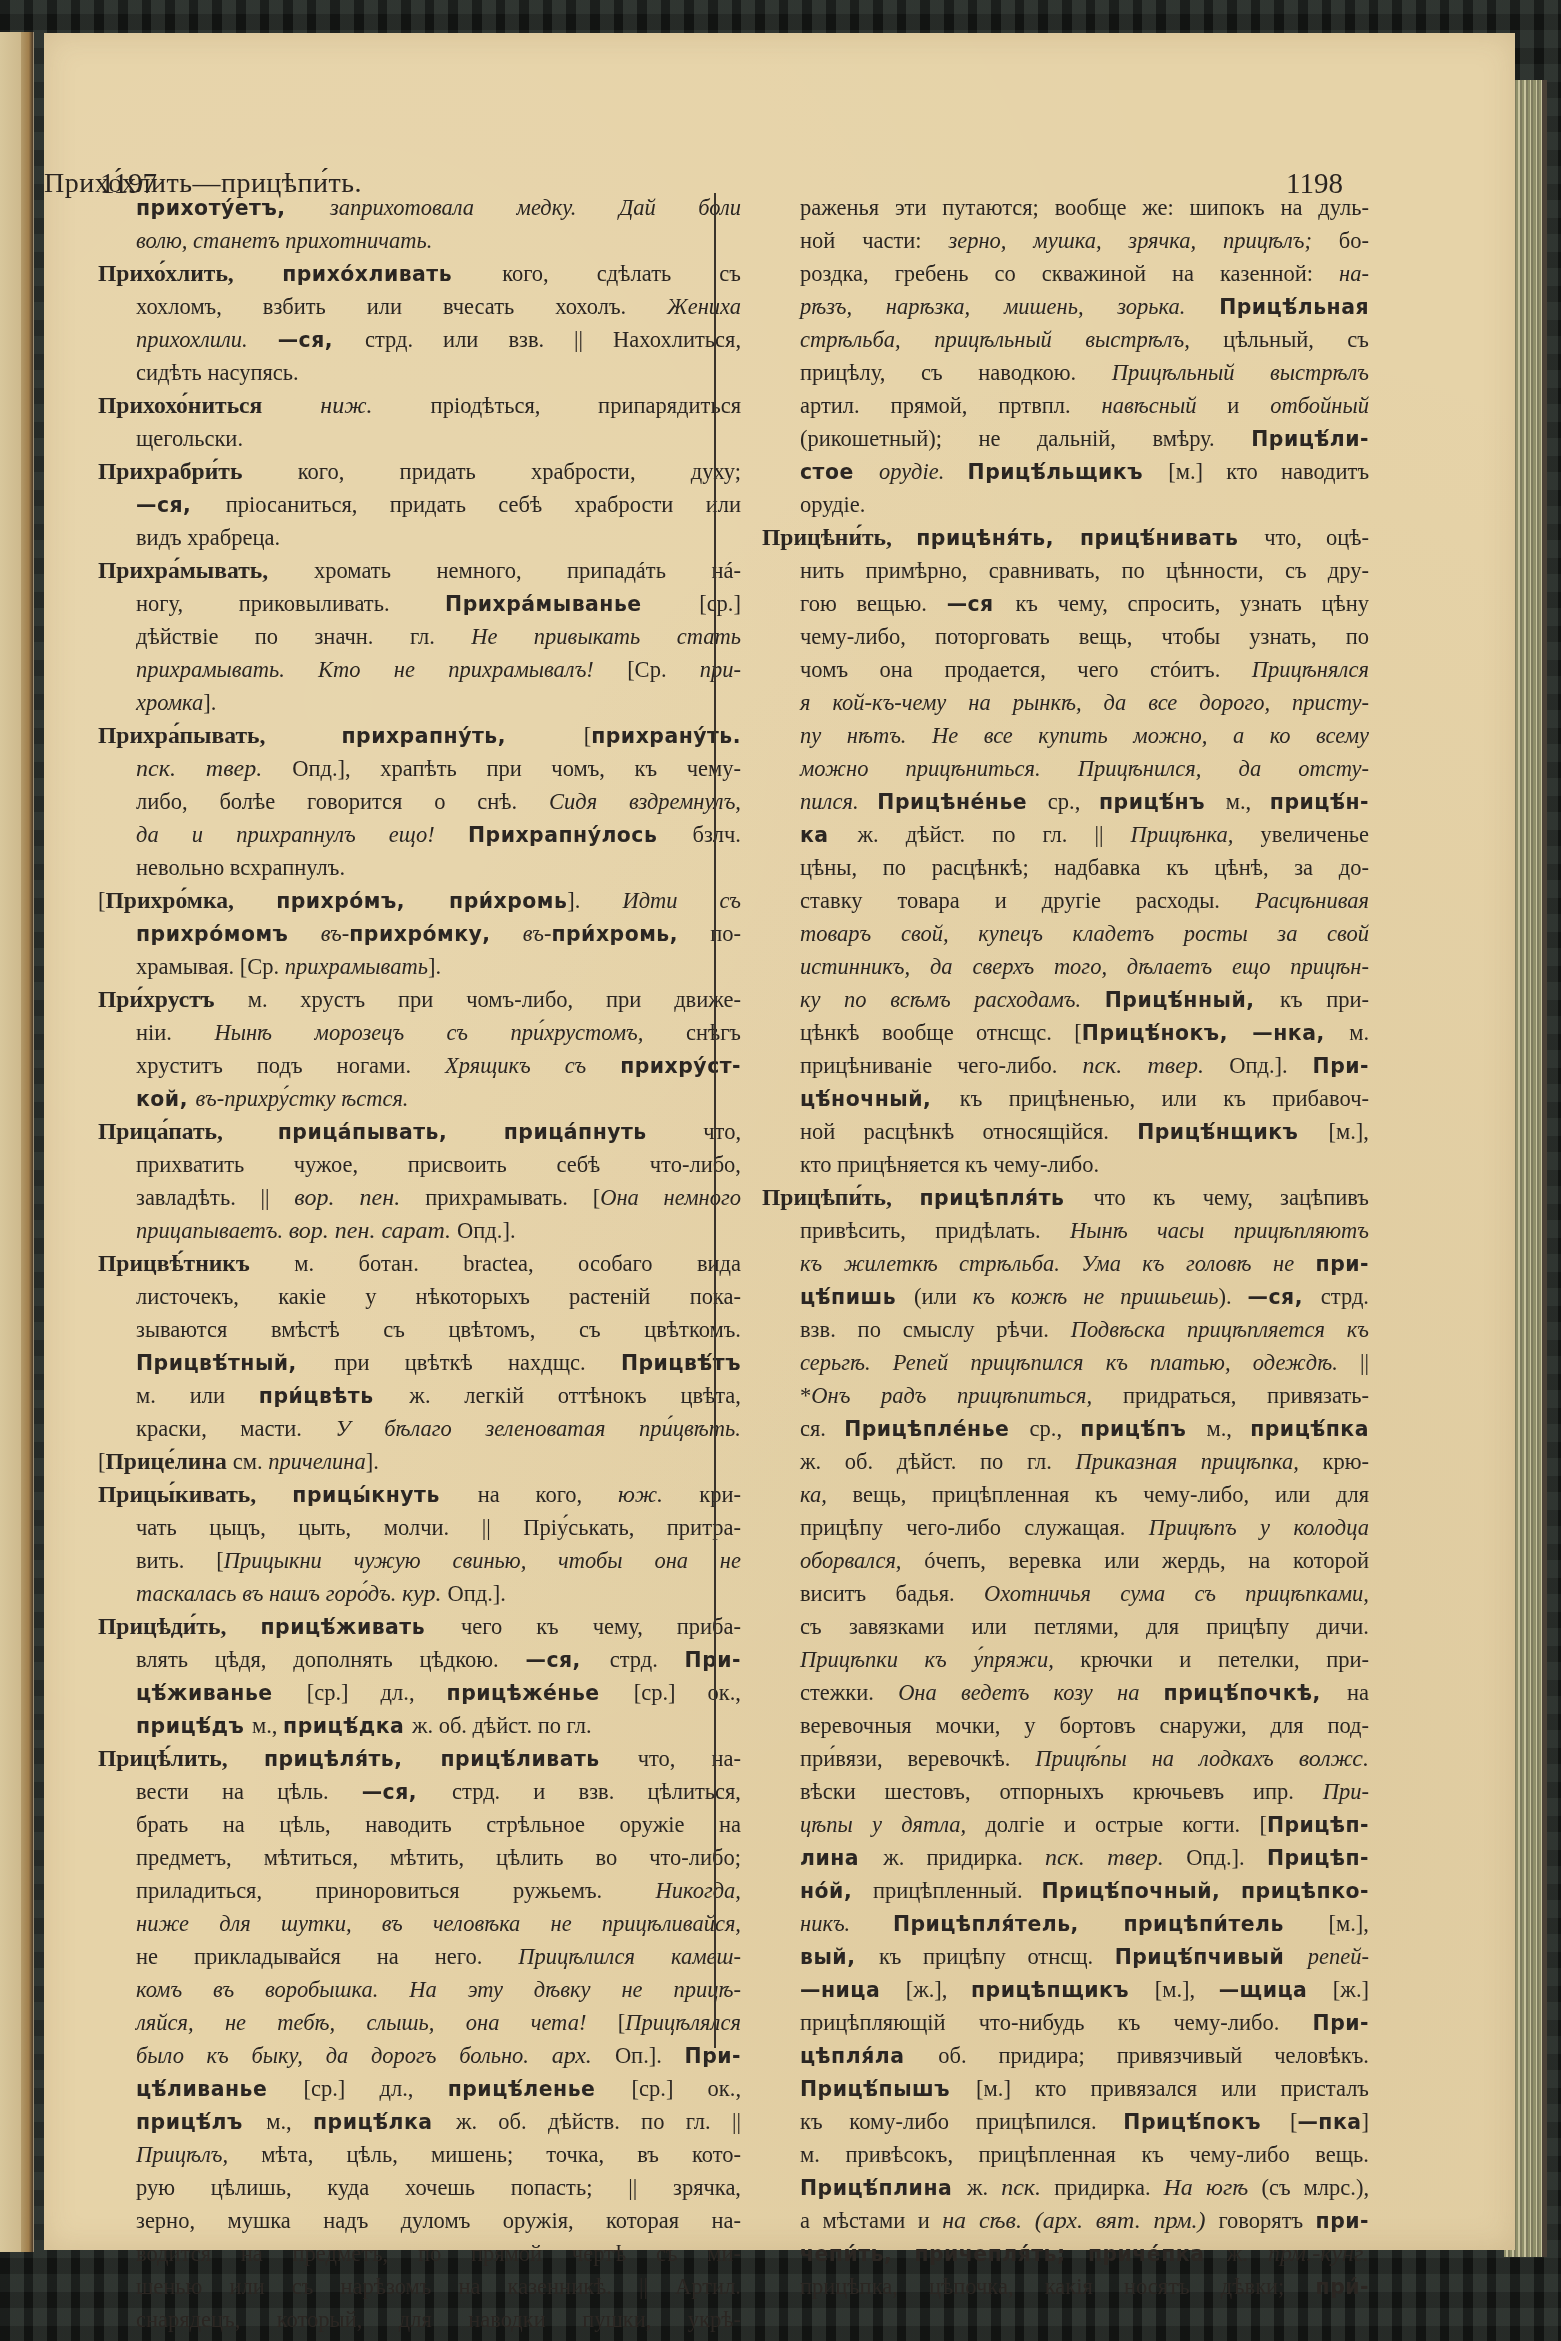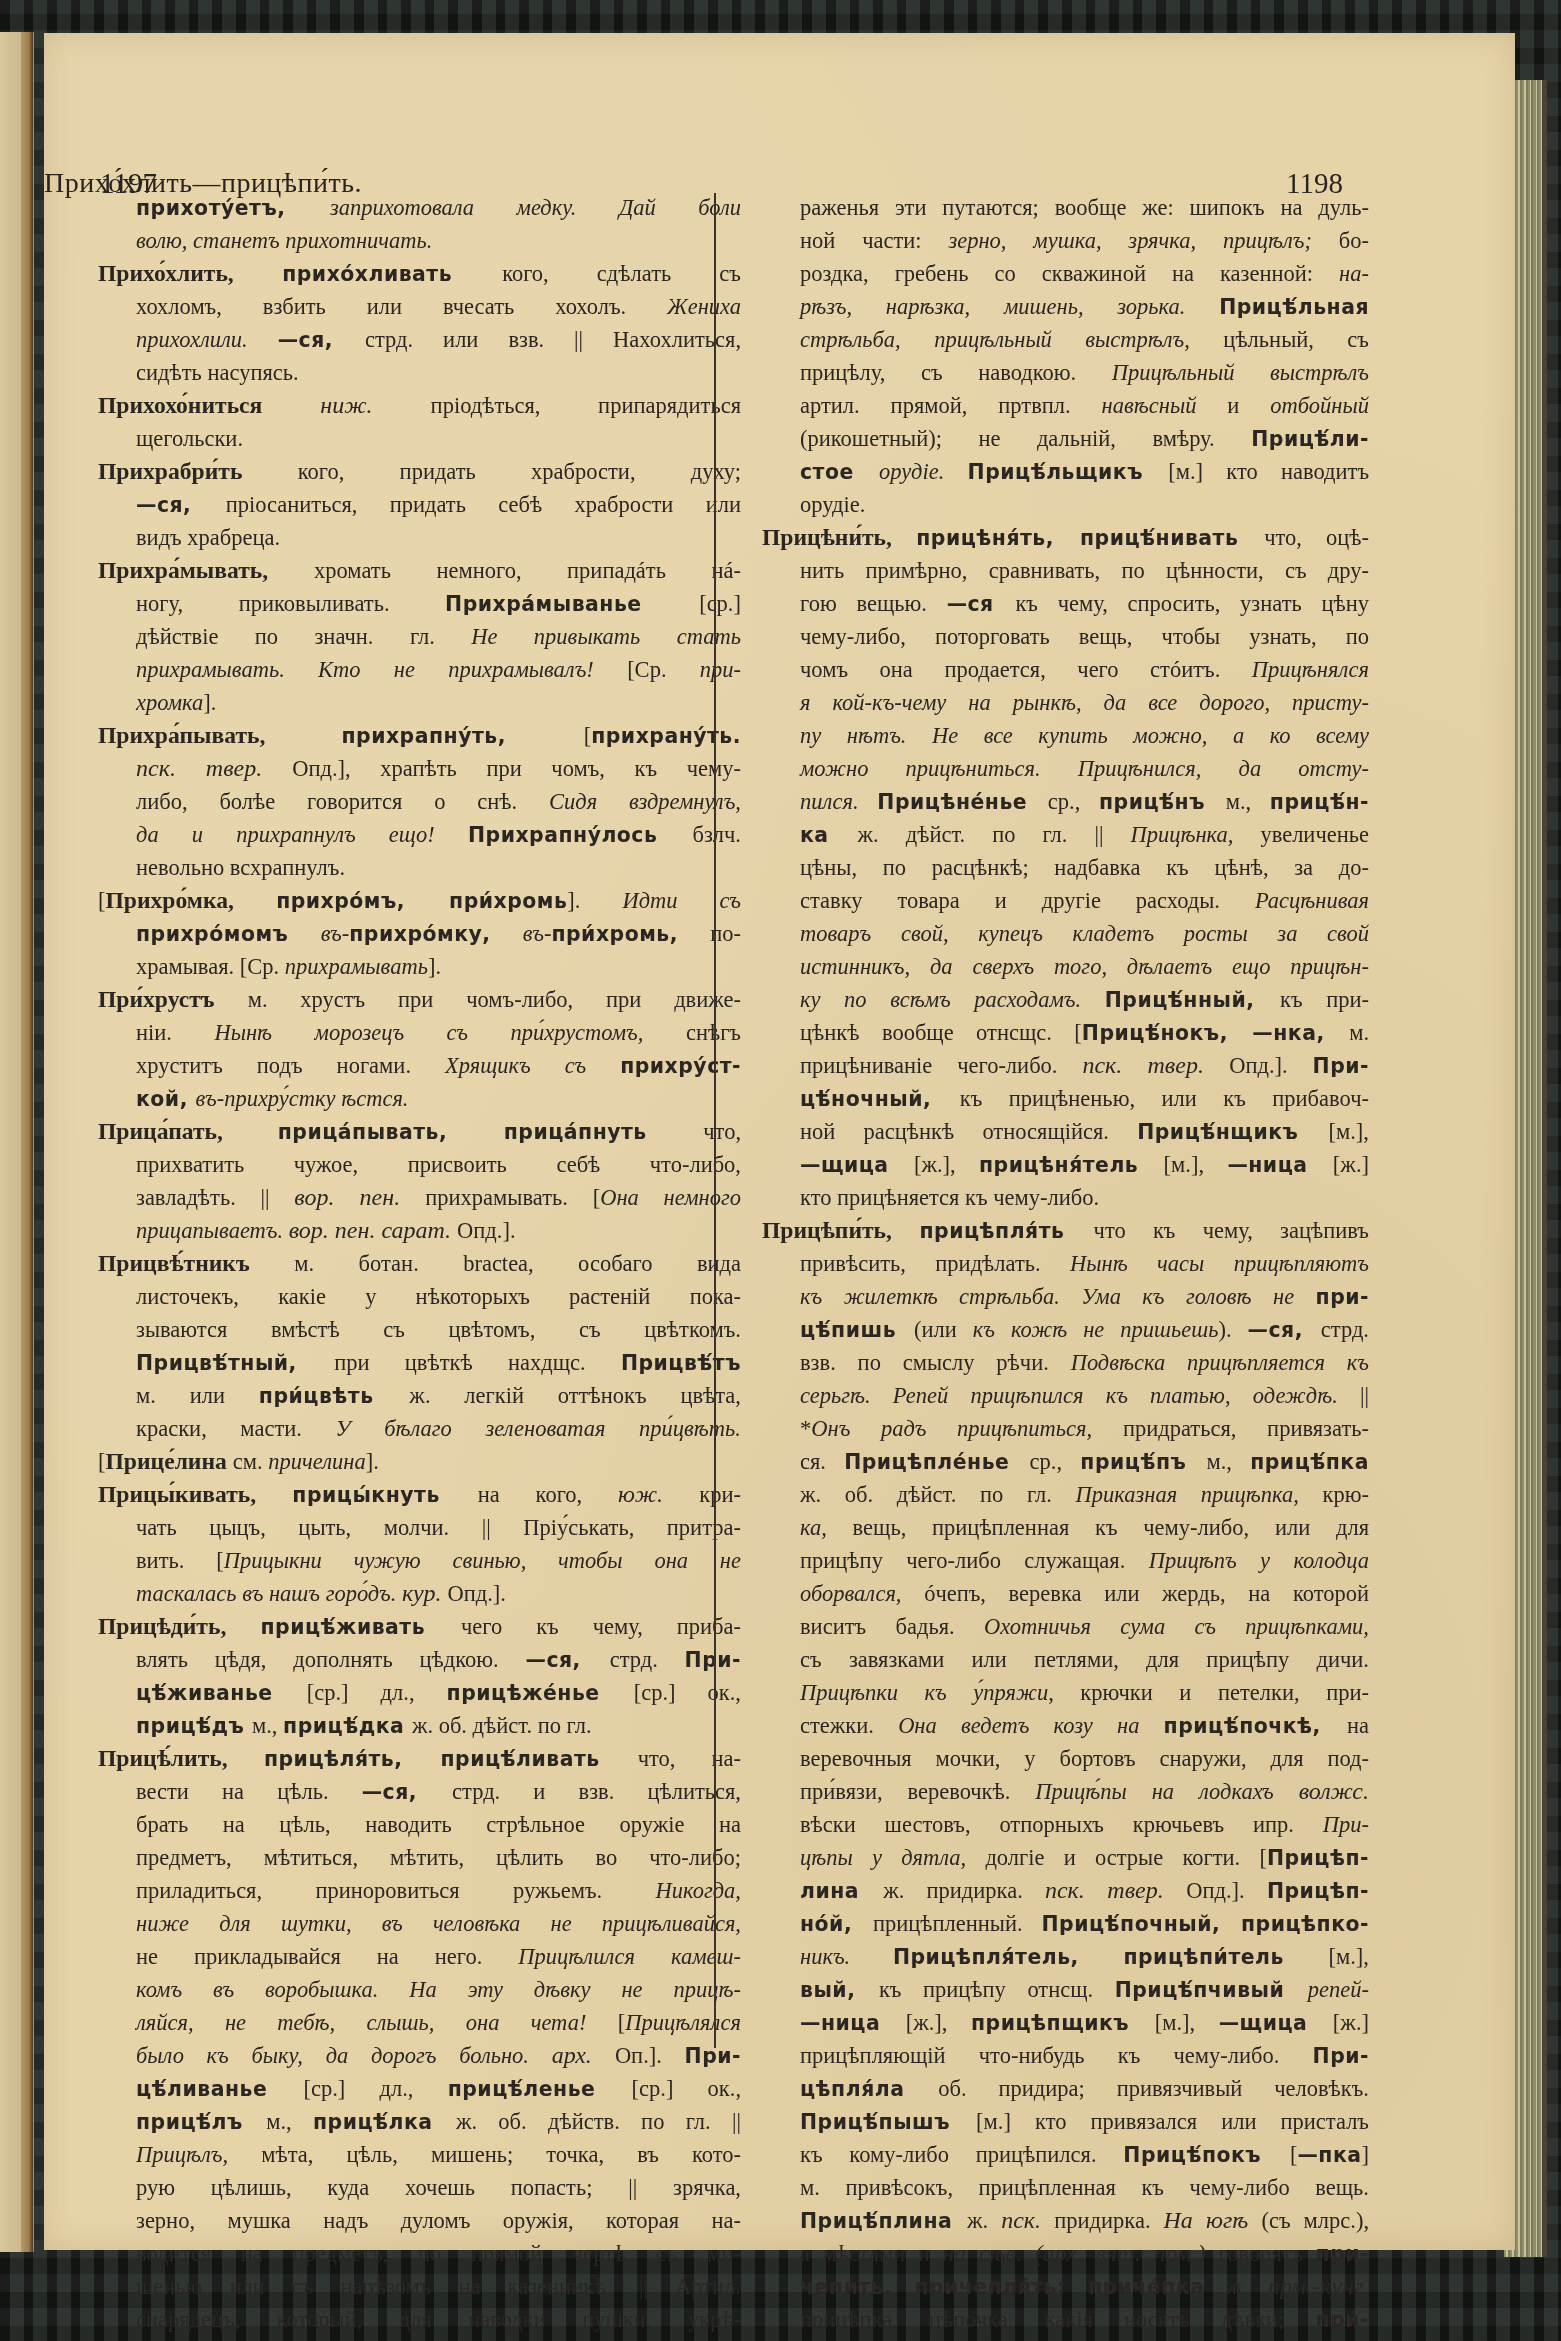--- a/index.html
+++ b/index.html
@@ -173,21 +173,20 @@
       <div class="line indent"><span class="b">ка </span><span>ж. дѣйст. по гл. || </span><span class="i">Прицѣнка, </span><span>увеличенье</span></div>
       <div class="line indent"><span>цѣны, по расцѣнкѣ; надбавка къ цѣнѣ, за до-</span></div>
       <div class="line indent"><span>ставку товара и другіе расходы. </span><span class="i">Расцѣнивая</span></div>
       <div class="line indent"><span class="i">товаръ свой, купецъ кладетъ росты за свой</span></div>
       <div class="line indent"><span class="i">истинникъ, да сверхъ того, дѣлаетъ ещо прицѣн-</span></div>
       <div class="line indent"><span class="i">ку по всѣмъ расходамъ. </span><span class="b">Прицѣ́нный, </span><span>къ при-</span></div>
       <div class="line indent"><span>цѣнкѣ вообще отнсщс. [</span><span class="b">Прицѣ́нокъ, —нка, </span><span>м.</span></div>
       <div class="line indent"><span>прицѣниваніе чего-либо. </span><span class="sm">пск. твер. </span><span>Опд.]. </span><span class="b">При-</span></div>
       <div class="line indent"><span class="b">цѣ́ночный, </span><span>къ прицѣненью, или къ прибавоч-</span></div>
       <div class="line indent"><span>ной расцѣнкѣ относящійся. </span><span class="b">Прицѣ́нщикъ </span><span>[м.],</span></div>
-      <div class="line indent"><span class="b">—щица </span><span>[ж.], </span><span class="b">прицѣня́тель </span><span>[м.], </span><span class="b">—ница </span><span>[ж.]</span></div>
       <div class="line indent last"><span>кто прицѣняется къ чему-либо.</span></div>
       <div class="line hang"><span class="hw">Прицѣпи́ть, </span><span class="b">прицѣпля́ть </span><span>что къ чему, зацѣпивъ</span></div>
       <div class="line indent"><span>привѣсить, придѣлать. </span><span class="i">Нынѣ часы прицѣпляютъ</span></div>
       <div class="line indent"><span class="i">къ жилеткѣ стрѣльба. Ума къ головѣ не </span><span class="b">при-</span></div>
       <div class="line indent"><span class="b">цѣ́пишь </span><span>(или </span><span class="i">къ кожѣ не пришьешь</span><span>). </span><span class="b">—ся, </span><span>стрд.</span></div>
       <div class="line indent"><span>взв. по смыслу рѣчи. </span><span class="i">Подвѣска прицѣпляется къ</span></div>
       <div class="line indent"><span class="i">серьгѣ. Репей прицѣпился къ платью, одеждѣ. </span><span>||</span></div>
       <div class="line indent"><span>*</span><span class="i">Онъ радъ прицѣпиться, </span><span>придраться, привязать-</span></div>
       <div class="line indent"><span>ся. </span><span class="b">Прицѣпле́нье </span><span>ср., </span><span class="b">прицѣ́пъ </span><span>м., </span><span class="b">прицѣ́пка</span></div>
       <div class="line indent"><span>ж. об. дѣйст. по гл. </span><span class="i">Приказная прицѣпка, </span><span>крю-</span></div>

